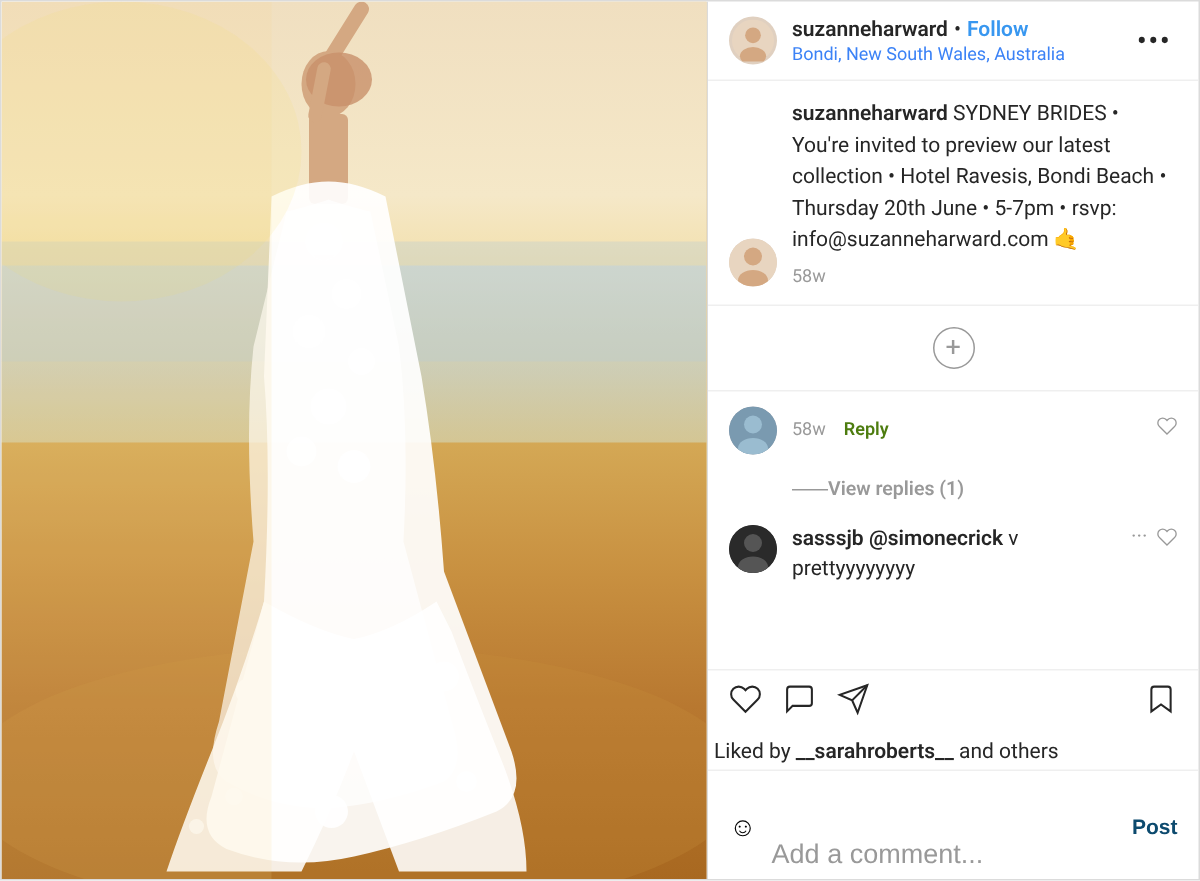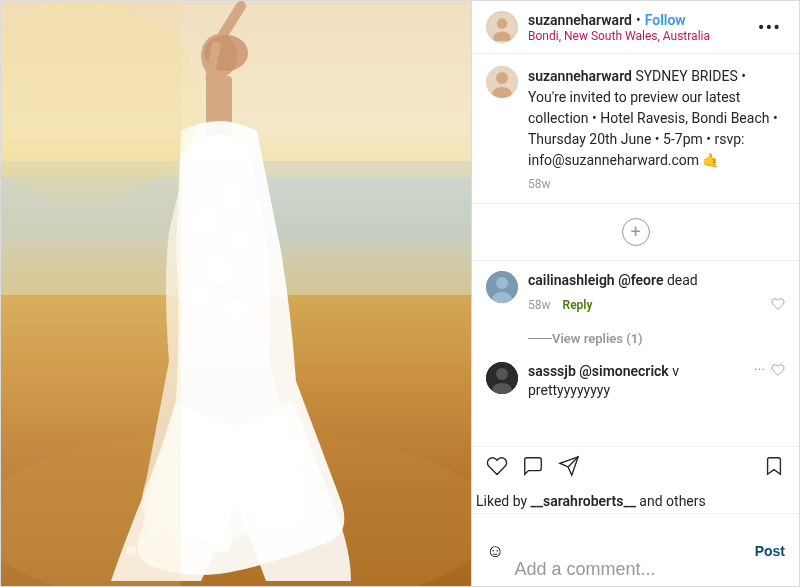--- a/index.html
+++ b/index.html
@@ -110,42 +110,42 @@
 
     .header-follow {
       font-size: 14px;
       font-weight: 600;
       color: #3897f0;
       cursor: pointer;
     }
 
     .header-location {
       font-size: 12px;
-      color: #be185d;
+      color: #3b82f6;
       margin-top: 1px;
     }
 
     .header-more {
       color: #262626;
       font-size: 20px;
       cursor: pointer;
       padding: 0 4px;
       letter-spacing: 1px;
     }
 
     
     .caption-area {
       padding: 12px 14px;
       border-bottom: 1px solid #efefef;
       flex-shrink: 0;
     }
 
     .caption-row {
       display: flex;
-      align-items: flex-start;
+      align-items: flex-end;
     }
 
     .caption-avatar {
       width: 32px;
       height: 32px;
       border-radius: 50%;
       overflow: hidden;
       flex-shrink: 0;
       background: #e0d0c0;
     }
@@ -498,25 +498,20 @@
     <div class="comment">
       <div class="comment-row">
         <div class="comment-avatar">
           <svg viewBox="0 0 32 32" xmlns="http://www.w3.org/2000/svg">
             <circle cx="16" cy="16" r="16" fill="#7a9ab0"></circle>
             <circle cx="16" cy="12" r="6" fill="#9abcd0"></circle>
             <ellipse cx="16" cy="28" rx="10" ry="7" fill="#9abcd0"></ellipse>
           </svg>
         </div>
         <div class="comment-body">
-          <div class="comment-text">
-            <span class="username">cailinashleigh</span>
-            <span class="mention"> @feore</span>
-            <span> dead</span>
-          </div>
           <div class="comment-meta">
             <span class="comment-time">58w</span>
             <span class="comment-reply">Reply</span>
             <div class="comment-heart">
               <svg viewBox="0 0 24 24" width="14" height="14" fill="none" stroke="#999" stroke-width="1.5">
                 <path d="M20.84 4.61a5.5 5.5 0 0 0-7.78 0L12 5.67l-1.06-1.06a5.5 5.5 0 0 0-7.78 7.78l1.06 1.06L12 21.23l7.78-7.78 1.06-1.06a5.5 5.5 0 0 0 0-7.78z"></path>
               </svg>
             </div>
           </div>
         </div>

